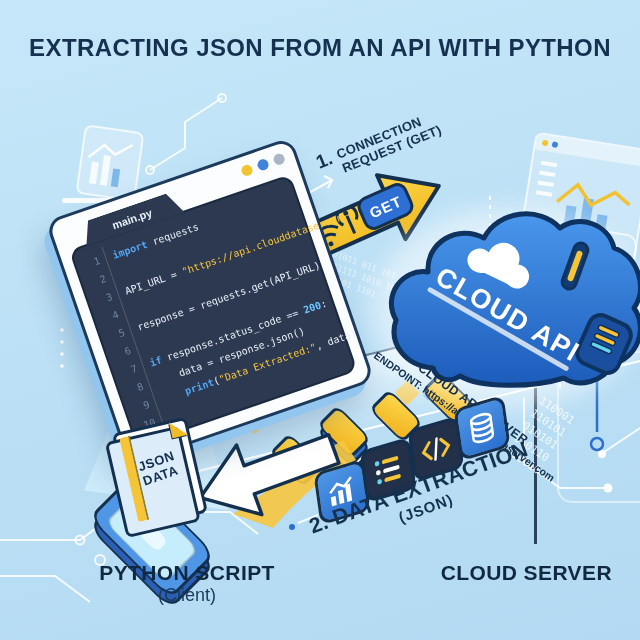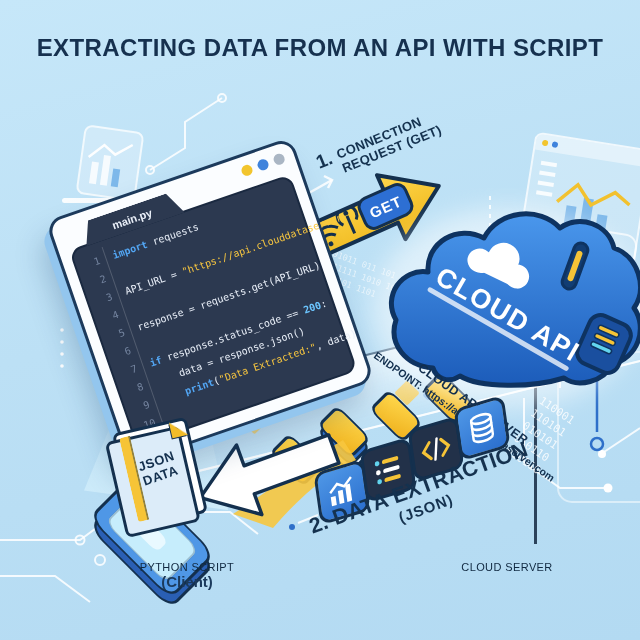--- a/index.html
+++ b/index.html
@@ -100,31 +100,31 @@
     background:#dcecf9;border:3px solid #14304e;border-radius:7px;z-index:-1;}
   .doc-spine{position:absolute;left:3px;top:3px;bottom:3px;width:9px;background:#f6c437;
     border-right:2px solid rgba(20,48,78,.45);border-radius:3px 0 0 3px;}
   .doc-fold{position:absolute;right:-1px;top:-1px;width:0;height:0;
     border-bottom:16px solid #f2bc28;border-right:16px solid transparent;
     filter:drop-shadow(-1px 1px 0 #14304e);}
   .doc-text{position:absolute;left:16px;top:26px;transform:rotate(-6deg);color:#14304e;
     font-size:13px;font-weight:800;line-height:15px;letter-spacing:.5px;}
   
   .flabel{position:absolute;width:210px;text-align:center;color:#102840;}
-  .flabel .t1{font-size:11px;font-weight:400;letter-spacing:.4px;}
-  .flabel .t2{font-size:15px;font-weight:700;color:#1b3a5c;}
+  .flabel .t1{font-size:21px;font-weight:700;letter-spacing:.4px;}
+  .flabel .t2{font-size:18px;font-weight:400;color:#1b3a5c;}
   .f-client{left:82px;top:561px;}
-  .f-server{left:402px;top:561px;}
+  .f-server{left:402px;top:561px;text-align:right;}
 </style>
 </head>
 <body>
 
 <div class="stage">
 
-  <div class="title">EXTRACTING DATA FROM AN API WITH SCRIPT</div>
+  <div class="title">EXTRACTING JSON FROM AN API WITH PYTHON</div>
 
   <div class="dash w" style="left:62px;top:198px;width:66px;"></div>
   <div class="dash b" style="left:76px;top:212px;width:40px;"></div>
   <div class="dash w" style="left:128px;top:212px;width:44px;"></div>
   <div class="dash w" style="left:70px;top:228px;width:88px;"></div>
   <div class="dash b" style="left:96px;top:244px;width:58px;"></div>
   <div class="dash w" style="left:62px;top:258px;width:30px;"></div>
   <div class="dash b" style="left:150px;top:288px;width:16px;height:4px;"></div>
 
   <div class="card tl-chart">

